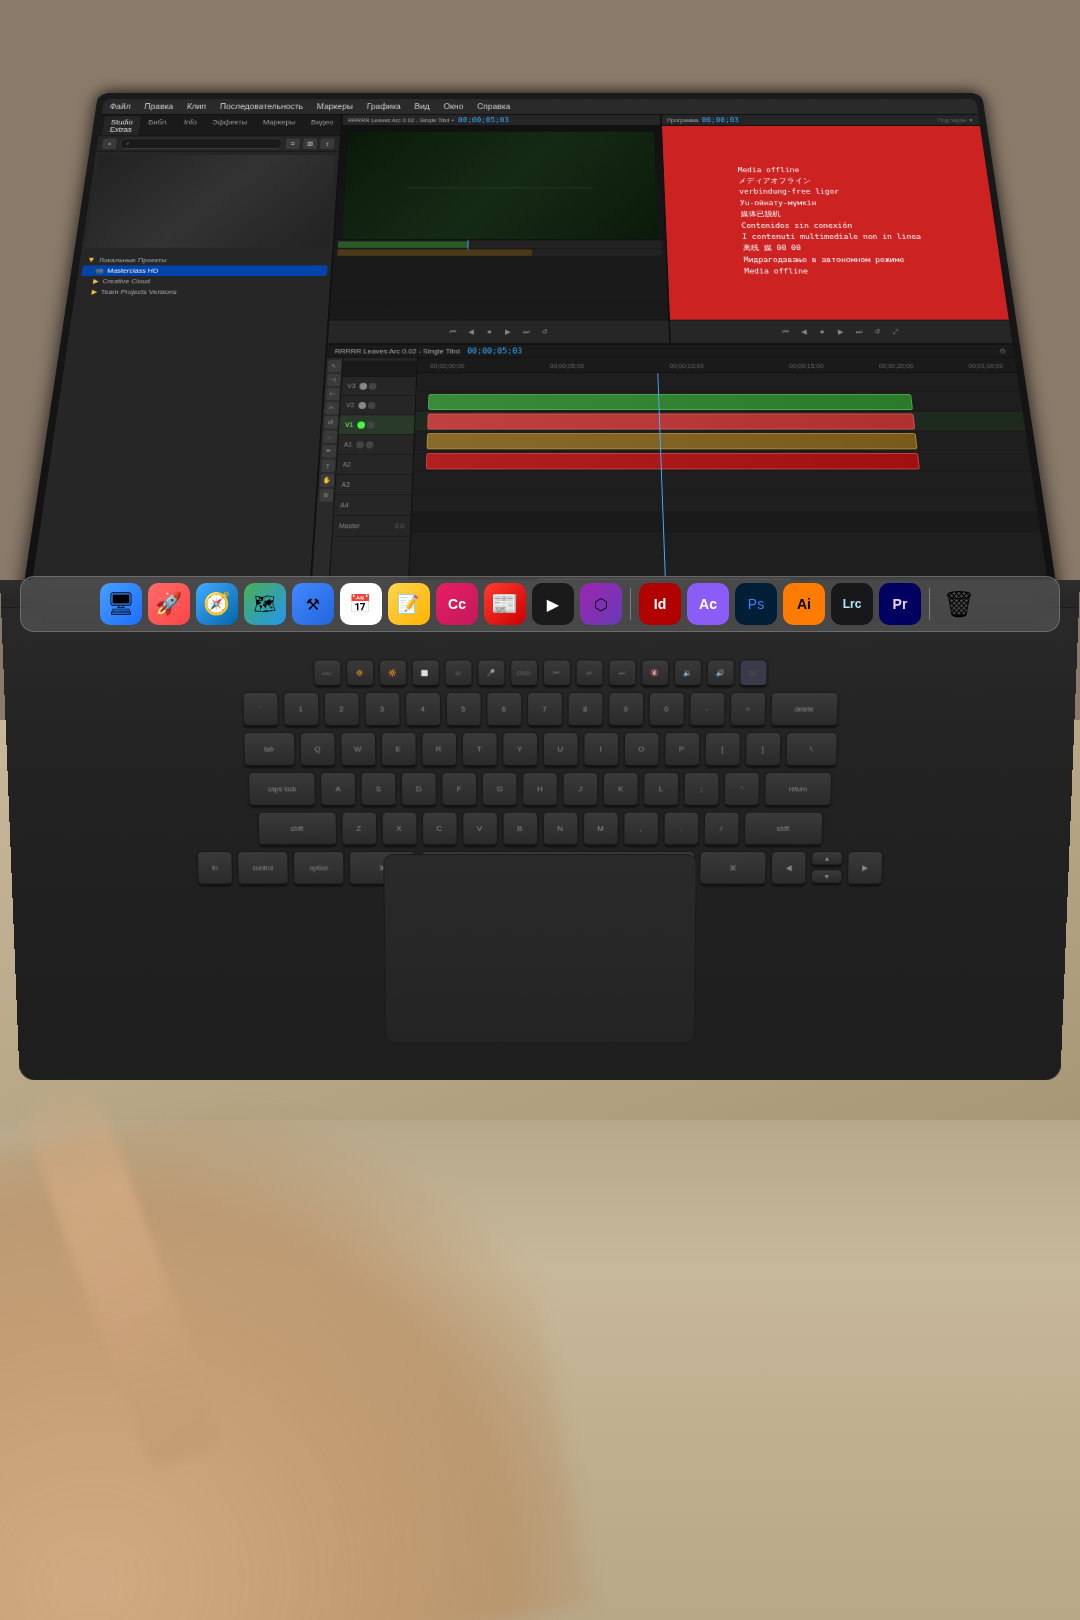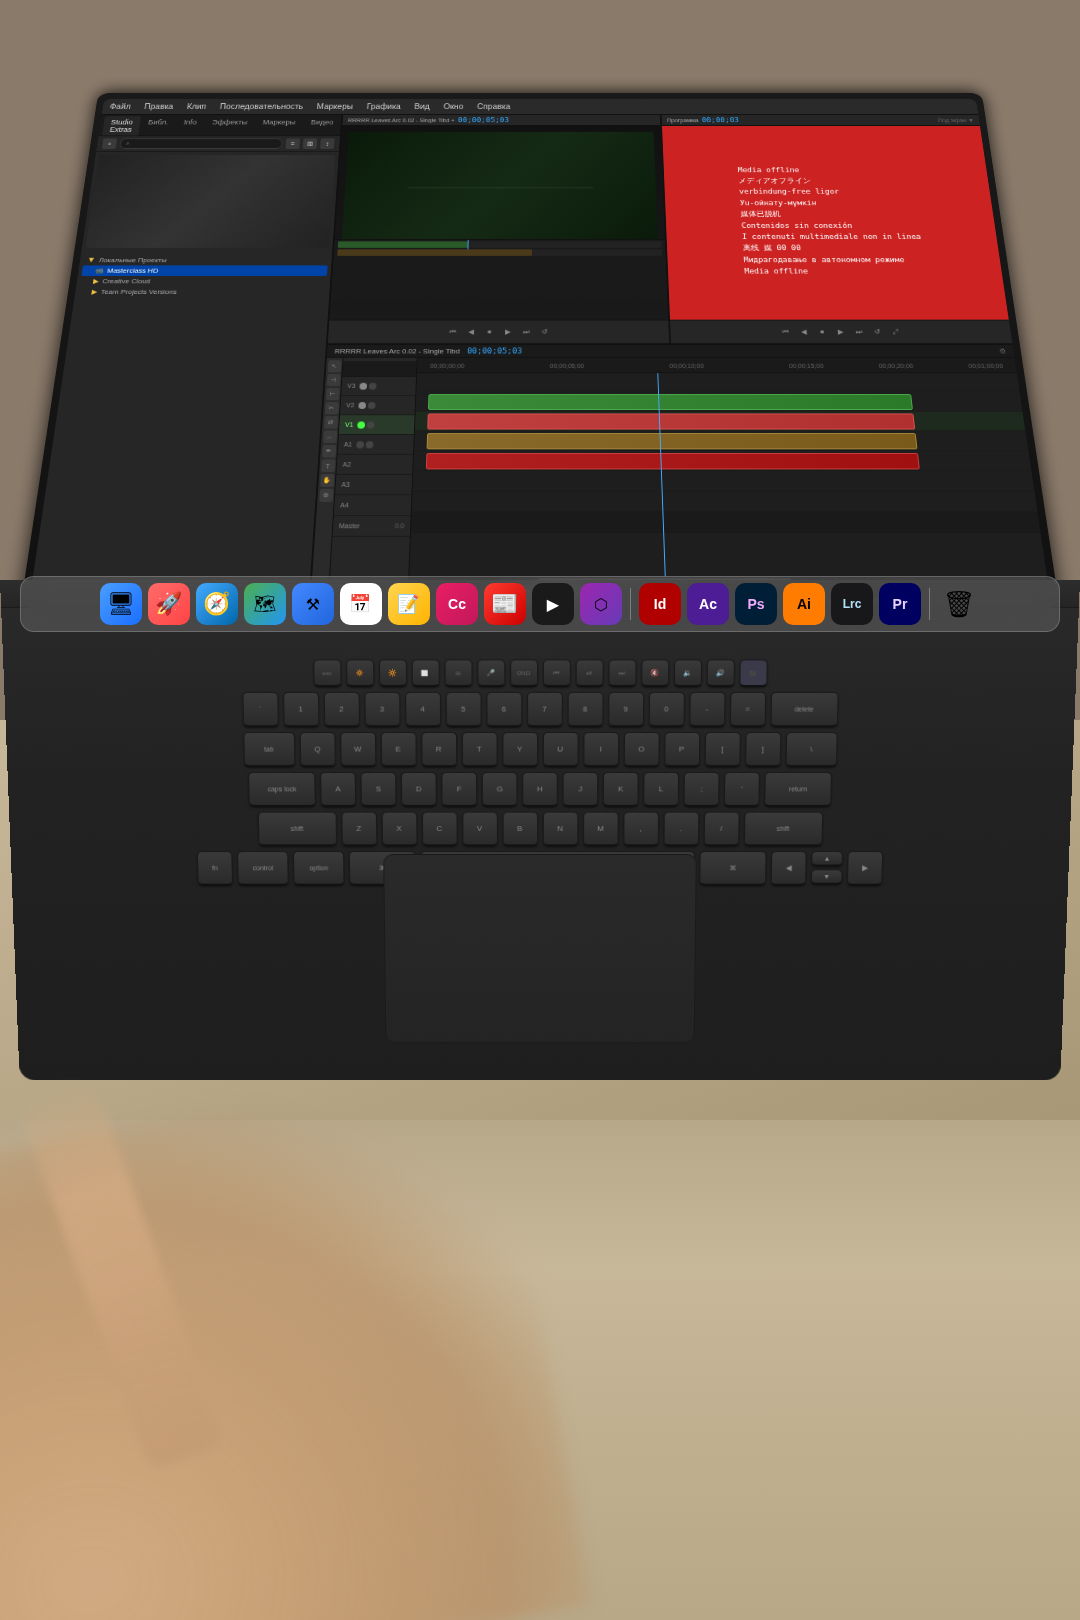--- a/index.html
+++ b/index.html
@@ -514,21 +514,21 @@
     .dock-icon-finder { background: linear-gradient(135deg, #4a9eff, #1a6eff); }
     .dock-icon-launchpad { background: linear-gradient(135deg, #ff6b6b, #ff4444); }
     .dock-icon-safari { background: linear-gradient(135deg, #4af, #06a); }
     .dock-icon-maps { background: linear-gradient(135deg, #4caf50, #2196f3); }
     .dock-icon-xcode { background: linear-gradient(135deg, #4488ff, #2266dd); }
     .dock-icon-calendar { background: #fff; color: #e44; }
     .dock-icon-notes { background: linear-gradient(135deg, #ffd54f, #ffb300); }
     .dock-icon-cc { background: linear-gradient(135deg, #e91e63, #c2185b); }
     .dock-icon-tv { background: linear-gradient(135deg, #1a1a1a, #333); color: #fff; }
     .dock-icon-id { background: #b10000; color: #fff; font-weight: bold; font-size: 14px; }
-    .dock-icon-ps { background: #001e36; color: #f0abfc; font-weight: bold; font-size: 14px; }
+    .dock-icon-ps { background: #001e36; color: #3b82f6; font-weight: normal; font-size: 14px; }
     .dock-icon-ai { background: #ff7c00; color: #000; font-weight: bold; font-size: 14px; }
     .dock-icon-lrc { background: #18181a; color: #b0e0f9; font-weight: bold; font-size: 12px; }
     .dock-icon-pr { background: #000060; color: #e6d1ff; font-weight: bold; font-size: 14px; }
 
     .dock-separator {
       width: 1px;
       height: 32px;
       background: rgba(255,255,255,0.3);
       margin: 0 2px;
     }
@@ -962,21 +962,21 @@
     <div class="dock-icon dock-icon-maps" style="font-size:18px;">🗺</div>
     <div class="dock-icon dock-icon-xcode" style="font-size:16px;">⚒</div>
     <div class="dock-icon dock-icon-calendar" style="font-size:18px;">📅</div>
     <div class="dock-icon dock-icon-notes" style="font-size:18px;">📝</div>
     <div class="dock-icon dock-icon-cc" style="font-size:14px; color:#fff; font-weight:bold;">Cc</div>
     <div class="dock-icon" style="background: linear-gradient(135deg, #ff3b30, #cc0000);">📰</div>
     <div class="dock-icon dock-icon-tv" style="font-size:16px; background:#1a1a1a; color:#fff;">▶</div>
     <div class="dock-icon" style="background:linear-gradient(135deg,#9c27b0,#673ab7); font-size:16px;">⬡</div>
     <div class="dock-separator"></div>
     <div class="dock-icon dock-icon-id">Id</div>
-    <div class="dock-icon" style="background:#4c1d95; display:flex; align-items:center; justify-content:center;">
+    <div class="dock-icon" style="background:#8b5cf6; display:flex; align-items:center; justify-content:center;">
       <span style="color:#fff; font-weight:bold; font-size:14px;">Ac</span>
     </div>
     <div class="dock-icon dock-icon-ps">Ps</div>
     <div class="dock-icon dock-icon-ai">Ai</div>
     <div class="dock-icon dock-icon-lrc">Lrc</div>
     <div class="dock-icon dock-icon-pr">Pr</div>
     <div class="dock-separator"></div>
     <div class="dock-icon" style="background:transparent; font-size:26px;">🗑</div>
   </div>
 

